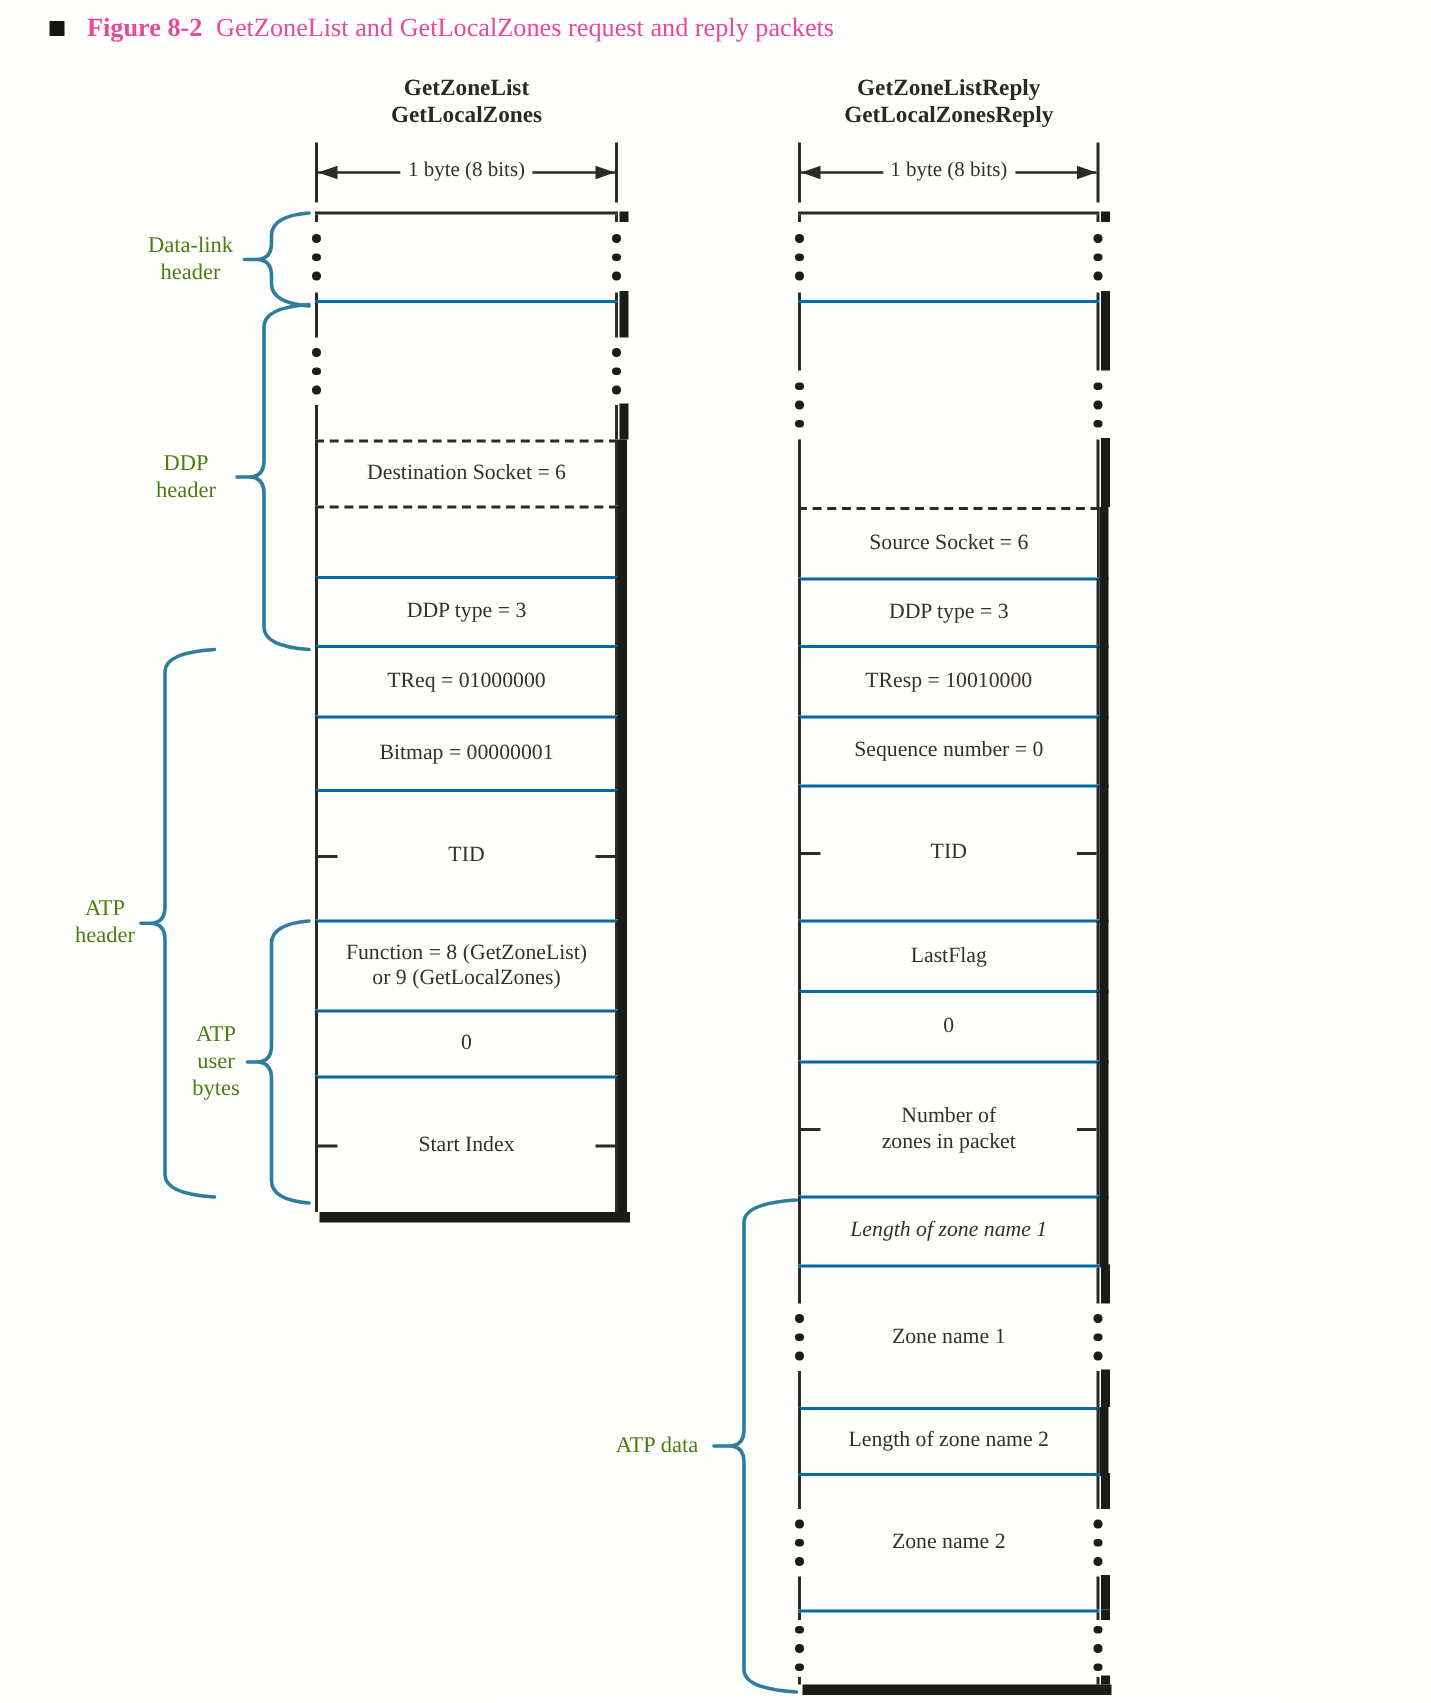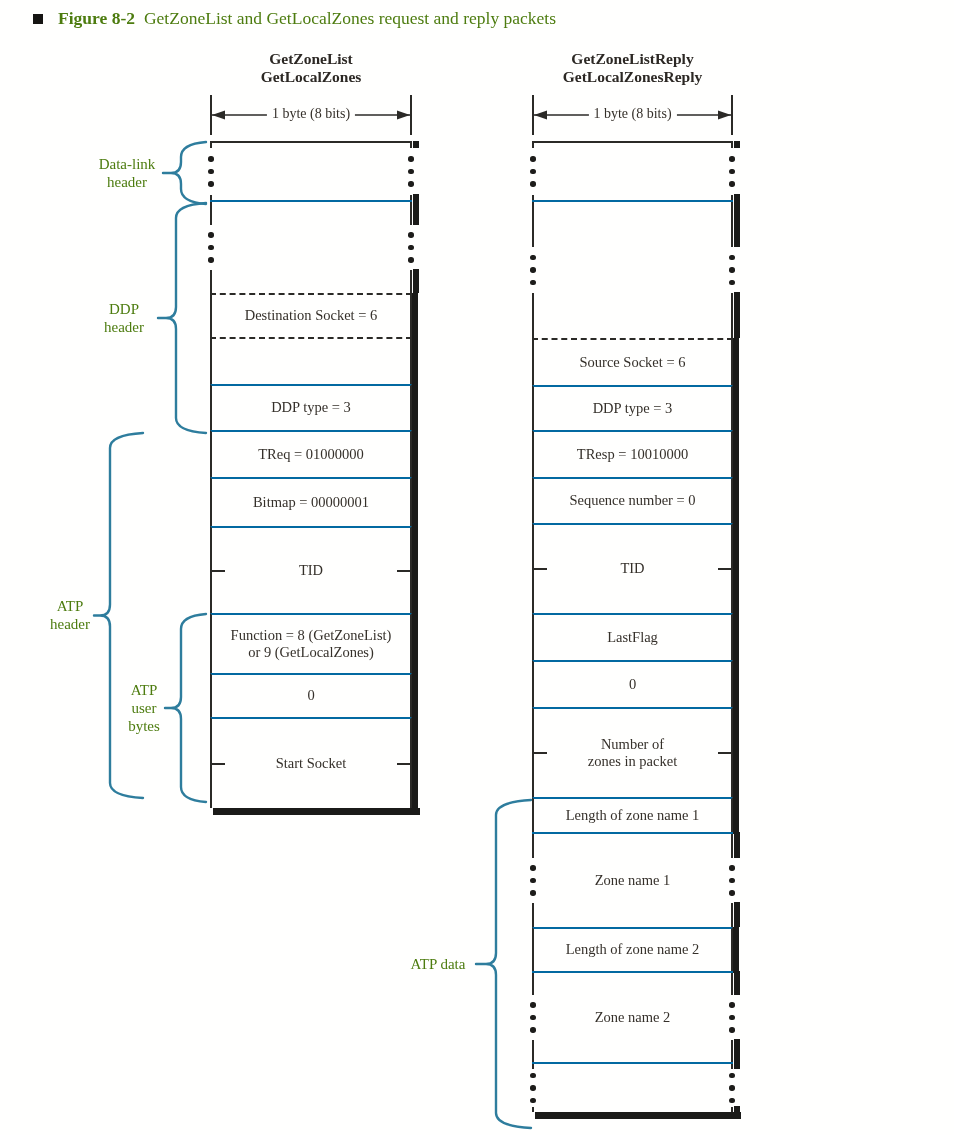--- a/index.html
+++ b/index.html
@@ -1,21 +1,21 @@
 <!DOCTYPE html>
 <html><head>
 <meta charset="utf-8">
 <style>
   html,body{margin:0;padding:0;background:#ffffff;}
   .page{position:relative;width:954px;height:1135px;background:#fffffe;overflow:hidden;
         font-family:"Liberation Serif","DejaVu Serif",serif;color:#35302a;}
   
   .fig-title{position:absolute;left:33px;top:8px;display:flex;align-items:flex-start;font-size:17.5px;}
   .bullet{width:10px;height:10px;background:#161513;margin-top:6px;flex:0 0 auto;}
-  .fig-text{margin-left:15px;white-space:nowrap;color:#4d7c0f;}
+  .fig-text{margin-left:15px;white-space:nowrap;color:#ec4899;}
   .fig-label{font-weight:bold;}
   .fig-caption{margin-left:9px;}
   
   .col-title{position:absolute;text-align:center;font-weight:bold;font-size:15.5px;line-height:17.5px;color:#2c2824;}
   
   .arrow{position:absolute;height:44px;}
   .arrow svg{position:absolute;left:0;top:0;overflow:visible;}
   .arrow-label{position:absolute;left:50%;top:22px;transform:translate(-50%,-54%);
                background:#fffffe;padding:0 5px;font-size:14px;white-space:nowrap;color:#35302a;}
   
@@ -167,21 +167,21 @@
         <div class="shf"></div>
         <div class="lbl">
           <div>0</div>
         </div>
       </div>
       <div class="seg box tsolid" style="height: 91px;">
         <div class="shf"></div>
         <div class="tick tl"></div>
         <div class="tick tr"></div>
         <div class="lbl">
-          <div>Start Socket</div>
+          <div>Start Index</div>
         </div>
       </div>
       <div class="pkt-bottom"></div>
     </div>
   <div class="packet" id="rep-packet" style="left:532px;top:141px;width:201px;">
       <div class="seg var" style="height: 57px;">
         <div class="vstub vl" style="top: 0px; height: 5px;"></div>
         <div class="vstub vl" style="bottom: 0px; height: 5px;"></div>
         <div class="dcol dl">
           <span class="dot"></span>
@@ -262,21 +262,21 @@
       </div>
       <div class="seg box tsolid" style="height: 90px; padding-left: 35px;">
         <div class="shf"></div>
         <div class="tick tl"></div>
         <div class="tick tr"></div>
         <div class="lbl">
           <div>Number of</div>
           <div>zones in packet</div>
         </div>
       </div>
-      <div class="seg box tsolid" style="height: 35px;">
+      <div class="seg box tsolid" style="height: 46px; font-style: italic;">
         <div class="shf"></div>
         <div class="lbl">
           <div>Length of zone name 1</div>
         </div>
       </div>
       <div class="seg var tsolid" style="height: 95px;">
         <div class="vstub vl" style="top: 0px; height: 24px;"></div>
         <div class="vstub vl" style="bottom: 0px; height: 24px;"></div>
         <div class="dcol dl">
           <span class="dot"></span>

